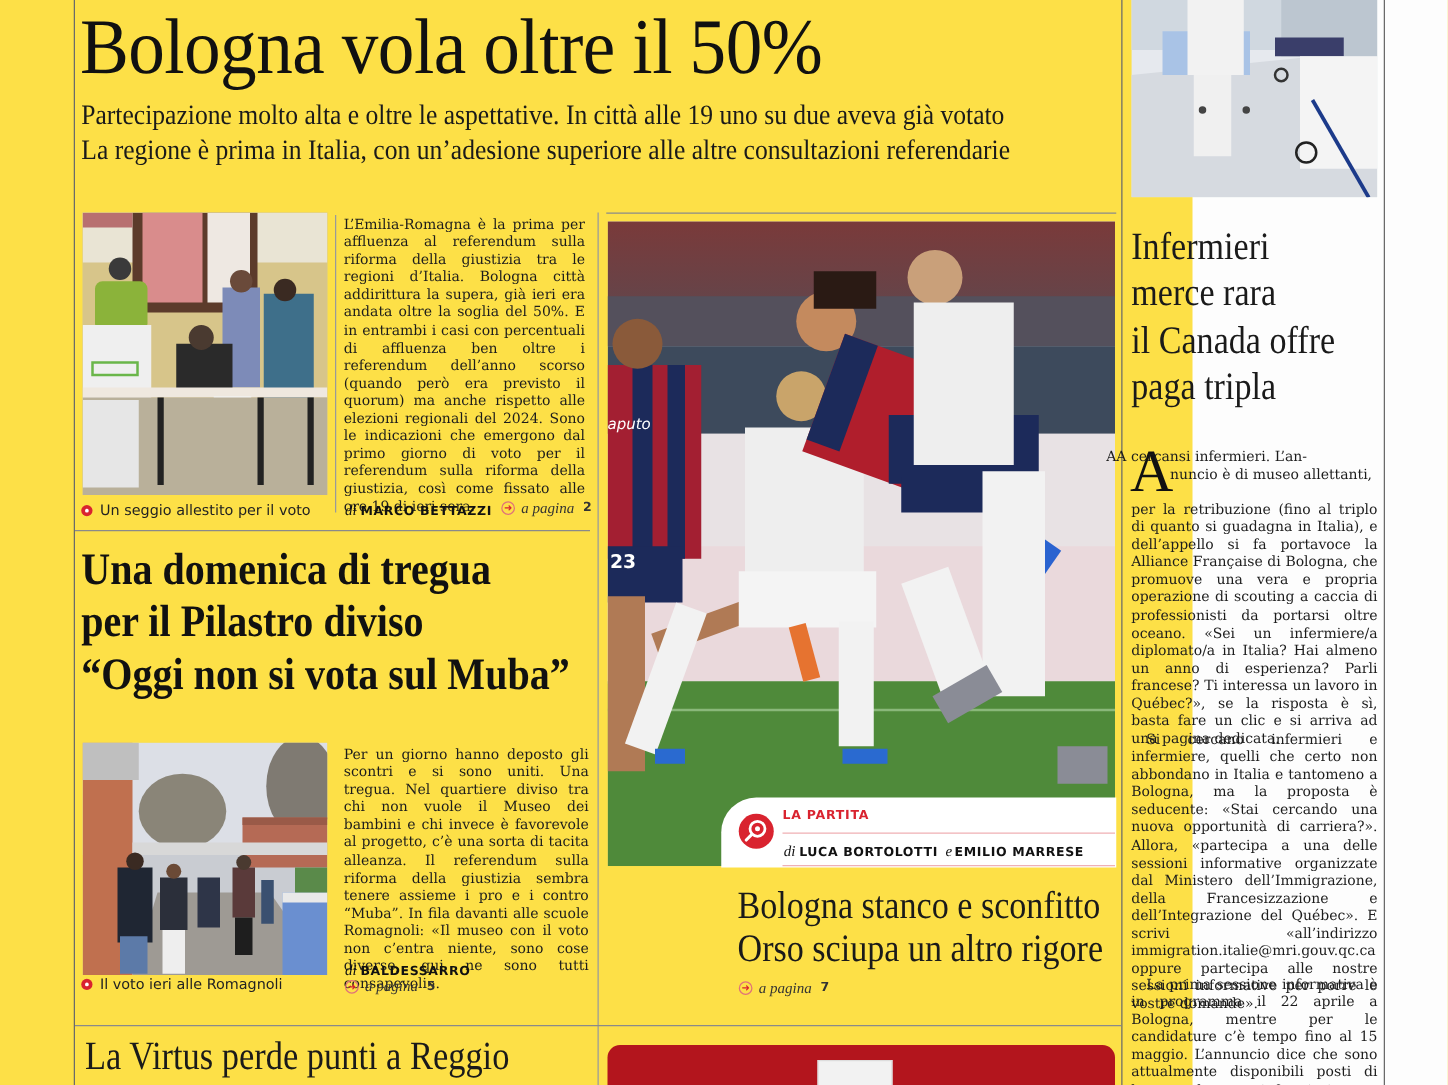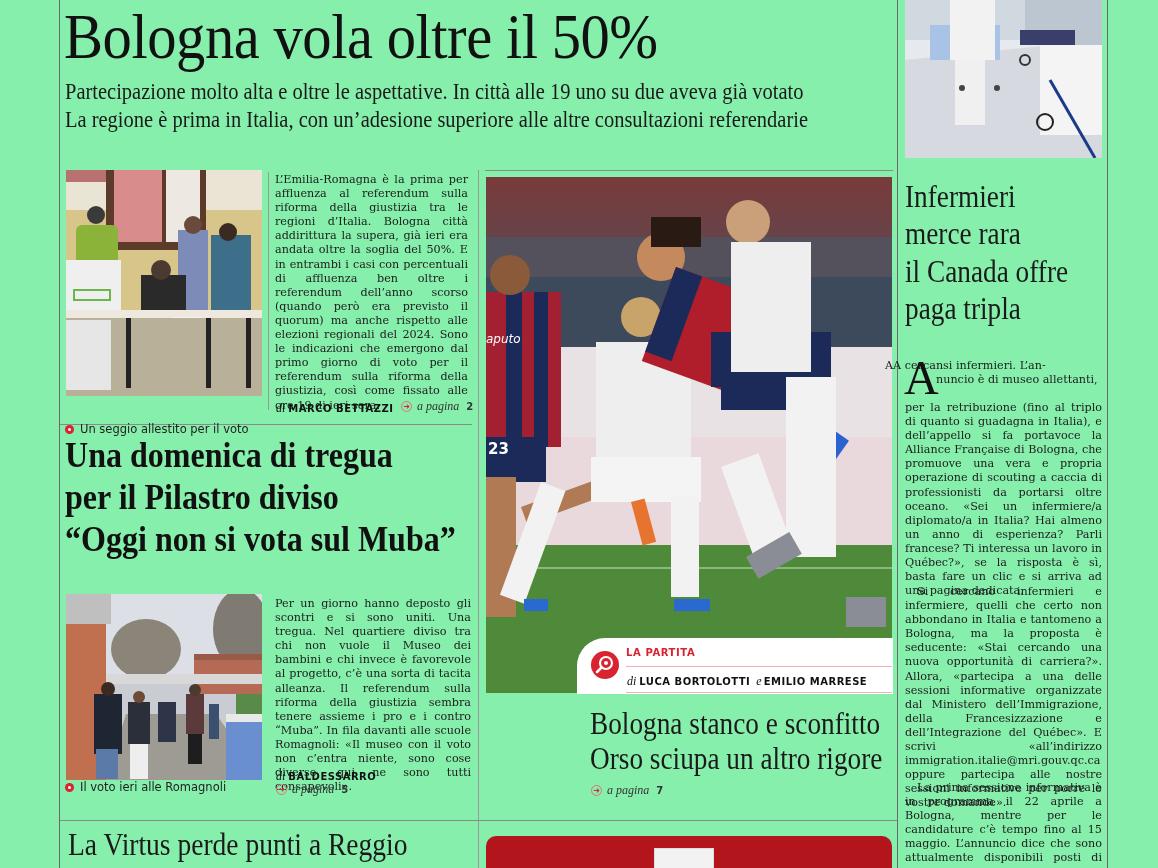--- a/index.html
+++ b/index.html
@@ -1,18 +1,18 @@
 <!DOCTYPE html>
 <html><head>
 <meta charset="utf-8">
 <style>
   * { box-sizing: border-box; margin: 0; padding: 0; }
   html, body { width: 1158px; height: 868px; overflow: hidden; background: #fdfdfd; }
   body { position: relative; font-family: "DejaVu Serif", serif; color: #1a1a1a; }
-  .page { position: absolute; left: 0; top: 0; width: 1158px; height: 868px; background: #86efac; }
+  .page { position: absolute; left: 0; top: 0; width: 954px; height: 868px; background: #fde047; }
 
   .vline { position: absolute; background: #6a6a6a; width: 1px; }
   .hline { position: absolute; background: #8a8a8a; height: 1px; }
 
   .main-title { position: absolute; left: 64px; top: 0px; font-family: "Liberation Serif", serif; font-size: 63px; line-height: 74px; letter-spacing: -0.5px; color: #111; white-space: nowrap; transform: scaleX(0.93); transform-origin: left top; }
   .main-sub { position: absolute; left: 65px; font-family: "Liberation Serif", serif; font-size: 22.5px; line-height: 27px; color: #1a1a1a; white-space: nowrap; transform: scaleX(0.91); transform-origin: left top; }
 
   .photo { position: absolute; overflow: hidden; }
   .caption { position: absolute; font-family: "DejaVu Sans", sans-serif; font-size: 11.5px; color: #222; white-space: nowrap; display: flex; align-items: center; gap: 6px; }
   .cap-dot { width: 9px; height: 9px; border-radius: 50%; background: #d9232f; display: inline-block; position: relative; flex: none; }
@@ -77,21 +77,21 @@
       <rect x="0" y="140" width="196" height="8" fill="#efe8df"></rect>
       <rect x="105" y="147" width="30" height="18" fill="#f2f2f2"></rect>
       <text x="112" y="160" font-size="10" fill="#333" font-family="DejaVu Sans, sans-serif">A·L</text>
       <rect x="0" y="148" width="196" height="78" fill="#b9b09a"></rect>
       <rect x="0" y="150" width="45" height="70" fill="#e6e6e6"></rect>
       <rect x="60" y="148" width="5" height="70" fill="#222"></rect>
       <rect x="140" y="148" width="5" height="70" fill="#222"></rect>
       <rect x="180" y="148" width="5" height="70" fill="#222"></rect>
     </svg>
   </div>
-  <div class="caption" style="left:65px; top:422px;">
+  <div class="caption" style="left:65px; top:401px;">
     <span class="cap-dot"></span>
     <span>Un seggio allestito per il voto</span>
   </div>
 
   <div class="body-text" style="left:275px; top:173px; width:193px;">L’Emilia-Romagna è la prima per affluenza al referendum sulla riforma della giustizia tra le regioni d’Italia. Bologna città addirittura la supera, già ieri era andata oltre la soglia del 50%. E in entrambi i casi con percentuali di affluenza ben oltre i referendum dell’anno scorso (quando però era previsto il quorum) ma anche rispetto alle elezioni regionali del 2024. Sono le indicazioni che emergono dal primo giorno di voto per il referendum sulla riforma della giustizia, così come fissato alle ore 19 di ieri sera.</div>
   <div class="byline" style="left:276px; top:401px;">
     <span class="di">di</span><span>MARCO BETTAZZI</span>
   </div>
   <div class="pageref" style="left:401px; top:399px;">
     <span class="arrow">➜</span>

